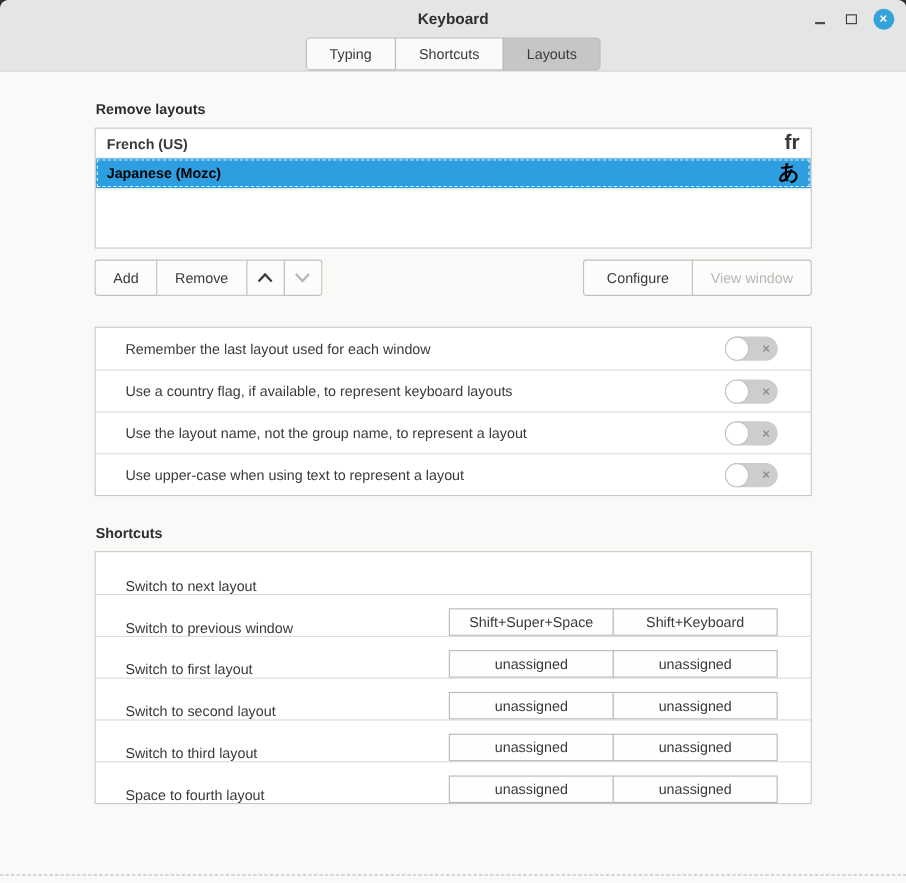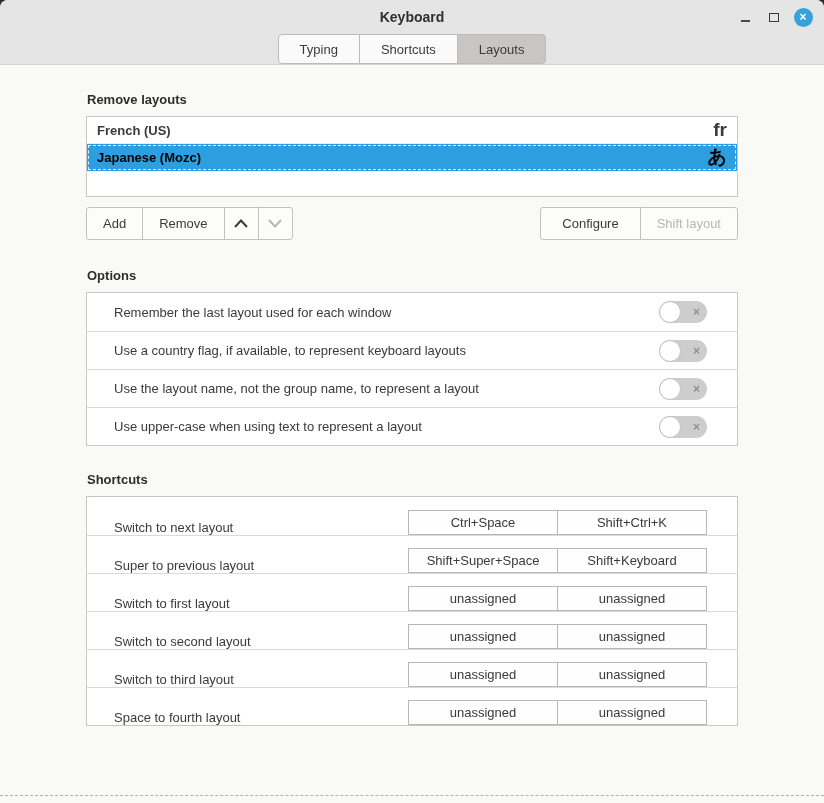--- a/index.html
+++ b/index.html
@@ -69,21 +69,21 @@
   .main { padding:27px 86px 0; }
   .section-label {
     font-weight:bold; font-size:13px; color:#2d2d2d;
     margin:0 0 9px 1px;
   }
   .panel {
     background:#ffffff;
     border:1px solid #c9c6c3;
   }
   
-  .listbox { height:81px; overflow:hidden; margin-bottom:10px; }
+  .listbox { height:110px; overflow:hidden; margin-bottom:10px; }
   .layout-row {
     height:27px;
     display:flex; align-items:center;
     padding:0 10px;
     border-bottom:1px solid #ececea;
     cursor:pointer;
   }
   .layout-name { font-weight:bold; font-size:13px; }
   .layout-badge { margin-left:auto; font-weight:bold; font-size:19px; }
   .layout-row.selected {
@@ -218,26 +218,25 @@
             </svg>
         </button>
         <button class="btn arrow disabled">
           <svg width="14" height="9" viewBox="0 0 14 9" fill="none" stroke-width="2">
               <polyline points="1,1 7,7.5 13,1"></polyline>
             </svg>
         </button>
       </div>
       <div class="btngroup">
         <button class="btn cfg">Configure</button>
-        <button class="btn disabled">Shift layout</button>
+        <button class="btn disabled">View window</button>
       </div>
     </div>
 
     <div class="options-section">
-      <div class="section-label">Options</div>
       <div class="panel">
         <div class="opt-row">
           <span class="opt-label">Remember the last layout used for each window</span>
           <div class="toggle">
             <span class="knob"></span>
             <span class="offmark">×</span>
           </div>
         </div>
         <div class="opt-row">
           <span class="opt-label">Use a country flag, if available, to represent keyboard layouts</span>
@@ -261,27 +260,23 @@
           </div>
         </div>
       </div>
     </div>
 
     <div class="shortcuts-section">
       <div class="section-label">Shortcuts</div>
       <div class="panel">
         <div class="sc-row">
           <span class="sc-label">Switch to next layout</span>
-          <div class="keygroup">
-            <button class="keybtn">Ctrl+Space</button>
-            <button class="keybtn">Shift+Ctrl+K</button>
-          </div>
-        </div>
-        <div class="sc-row">
-          <span class="sc-label">Super to previous layout</span>
+        </div>
+        <div class="sc-row">
+          <span class="sc-label">Switch to previous window</span>
           <div class="keygroup">
             <button class="keybtn">Shift+Super+Space</button>
             <button class="keybtn">Shift+Keyboard</button>
           </div>
         </div>
         <div class="sc-row">
           <span class="sc-label">Switch to first layout</span>
           <div class="keygroup">
             <button class="keybtn">unassigned</button>
             <button class="keybtn">unassigned</button>

